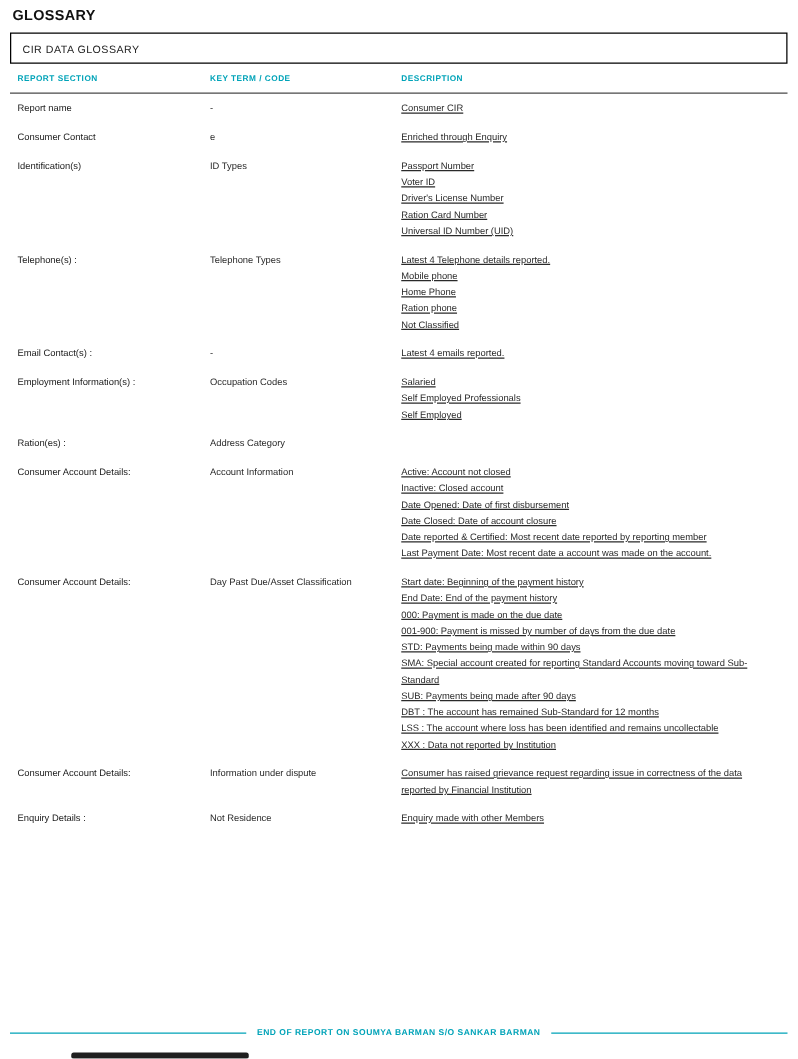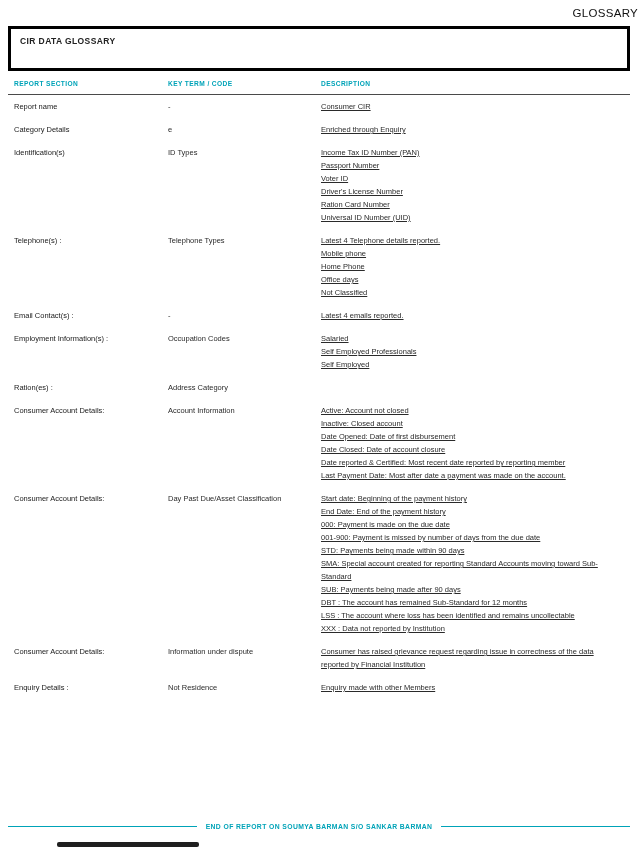--- a/index.html
+++ b/index.html
@@ -11,34 +11,33 @@
   }
   .page {
     position:relative;
     width:638px;
     height:847px;
     background:#ffffff;
     overflow:hidden;
   }
   .page-title {
     font-size:11.5px;
-    font-weight:normal;
+    font-weight:bold;
     color:#111111;
     letter-spacing:.3px;
     padding:7px 0 0 10px;
-    text-align:right;
   }
   .glossary-box {
     margin:7px 8px 0 8px;
   }
   .box-header {
-    border:3px solid #000000;
-    padding:7px 9px 22px 9px;
+    border:1px solid #000000;
+    padding:7px 9px 6px 9px;
     font-size:8.5px;
-    font-weight:bold;
+    font-weight:normal;
     letter-spacing:.4px;
     color:#222222;
   }
   .col-headers {
     display:grid;
     grid-template-columns:154px 153px 1fr;
     padding:9px 6px 7px 6px;
     border-bottom:1px solid #4a4a4a;
   }
   .col-headers .col {
@@ -105,46 +104,45 @@
 
     <div id="table-body">
         <div class="trow">
           <div class="col section">Report name</div>
           <div class="col">-</div>
           <div class="col">
             <div class="desc-line">Consumer CIR</div>
           </div>
         </div>
         <div class="trow">
-          <div class="col section">Category Details</div>
+          <div class="col section">Consumer Contact</div>
           <div class="col">e</div>
           <div class="col">
             <div class="desc-line">Enriched through Enquiry</div>
           </div>
         </div>
         <div class="trow">
           <div class="col section">Identification(s)</div>
           <div class="col">ID Types</div>
           <div class="col">
-            <div class="desc-line">Income Tax ID Number (PAN)</div>
             <div class="desc-line">Passport Number</div>
             <div class="desc-line">Voter ID</div>
             <div class="desc-line">Driver's License Number</div>
             <div class="desc-line">Ration Card Number</div>
             <div class="desc-line">Universal ID Number (UID)</div>
           </div>
         </div>
         <div class="trow">
           <div class="col section">Telephone(s) :</div>
           <div class="col">Telephone Types</div>
           <div class="col">
             <div class="desc-line">Latest 4 Telephone details reported.</div>
             <div class="desc-line">Mobile phone</div>
             <div class="desc-line">Home Phone</div>
-            <div class="desc-line">Office days</div>
+            <div class="desc-line">Ration phone</div>
             <div class="desc-line">Not Classified</div>
           </div>
         </div>
         <div class="trow">
           <div class="col section">Email Contact(s) :</div>
           <div class="col">-</div>
           <div class="col">
             <div class="desc-line">Latest 4 emails reported.</div>
           </div>
         </div>
@@ -163,21 +161,21 @@
         </div>
         <div class="trow">
           <div class="col section">Consumer Account Details:</div>
           <div class="col">Account Information</div>
           <div class="col">
             <div class="desc-line">Active: Account not closed</div>
             <div class="desc-line">Inactive: Closed account</div>
             <div class="desc-line">Date Opened: Date of first disbursement</div>
             <div class="desc-line">Date Closed: Date of account closure</div>
             <div class="desc-line">Date reported &amp; Certified: Most recent date reported by reporting member</div>
-            <div class="desc-line">Last Payment Date: Most after date a payment was made on the account.</div>
+            <div class="desc-line">Last Payment Date: Most recent date a account was made on the account.</div>
           </div>
         </div>
         <div class="trow">
           <div class="col section">Consumer Account Details:</div>
           <div class="col">Day Past Due/Asset Classification</div>
           <div class="col">
             <div class="desc-line">Start date: Beginning of the payment history</div>
             <div class="desc-line">End Date: End of the payment history</div>
             <div class="desc-line">000: Payment is made on the due date</div>
             <div class="desc-line">001-900: Payment is missed by number of days from the due date</div>

